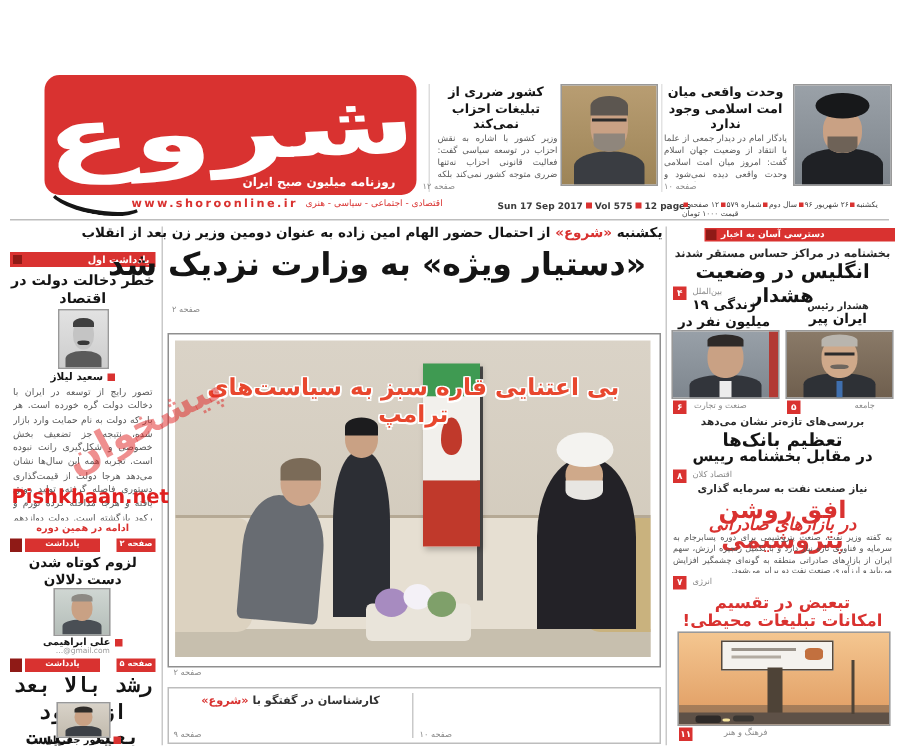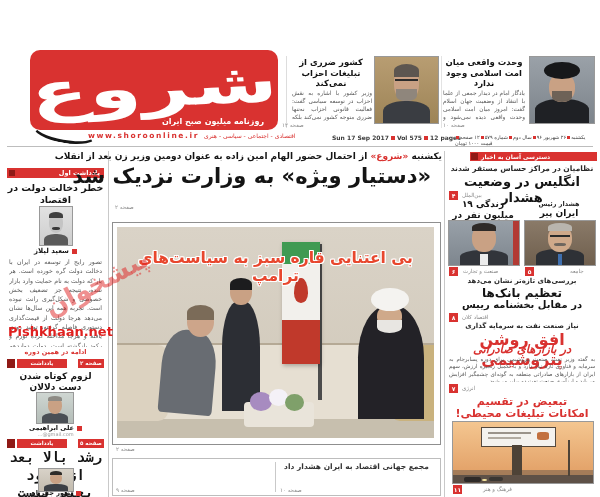--- a/index.html
+++ b/index.html
@@ -166,31 +166,34 @@
     <div class="pp" style="left:42%;bottom:13%;width:7%;height:9%;background:#a78bc0;border-radius:50%;"></div>
     <div class="pp" style="left:48%;bottom:15%;width:6%;height:8%;background:#f4f1f7;border-radius:50%;"></div>
     <div class="pp" style="left:53%;bottom:13%;width:6%;height:8%;background:#7fa06a;border-radius:50%;"></div>
     <div class="a c b outline" style="left:6px;top:22px;width:305px;font-size:15.5px;color:#e8472e;z-index:3;">بی اعتنایی قاره سبز به سیاست‌های ترامپ</div>
   </div>
 </div>
 <div class="tiny" style="left:116px;top:446px;">صفحه ۲</div>
 
 <div class="a" style="left:112px;top:458px;width:327px;height:36px;border:1px solid #bdbdbd;">
   <div class="vline" style="left:162px;top:3px;height:30px;"></div>
-  <div class="a c b" style="right:6px;top:3px;width:155px;font-size:7.5px;color:#333;">مجمع جهانی اقتصاد به ایران هشدار داد</div>
   <div class="tiny" style="left:167px;bottom:2px;">صفحه ۱۰</div>
+  <div class="a c b" style="left:5px;top:3px;width:152px;font-size:7.5px;color:#333;white-space:nowrap;">
+    <span>کارشناسان در گفتگو با</span>
+    <span class="red">«شروع»</span>
+  </div>
   <div class="tiny" style="left:3px;bottom:2px;">صفحه ۹</div>
 </div>
 
 <div class="bar" style="left:470px;top:152px;width:127px;height:9px;">
   <span class="a" style="left:1px;top:1px;width:7px;height:7px;background:#8f1a16;"></span>
   <span class="a b" style="left:11px;top:0;font-size:6px;line-height:9px;">دسترسی آسان به اخبار</span>
 </div>
 
-<div class="kick" style="left:447px;top:164px;width:150px;font-size:7.5px;">نظامیان در مراکز حساس مستقر شدند</div>
+<div class="kick" style="left:447px;top:164px;width:150px;font-size:7.5px;">بخشنامه در مراکز حساس مستقر شدند</div>
 <div class="hl" style="left:447px;top:174px;width:150px;font-size:13px;">انگلیس در وضعیت هشدار</div>
 <span class="badge" style="left:449px;top:191px;">۴</span>
 <span class="cat" style="left:462px;top:192px;">بین‌الملل</span>
 
 <div class="kick" style="left:523px;top:200px;width:72px;font-size:6.5px;">هشدار رئیس</div>
 <div class="hl" style="left:523px;top:208px;width:72px;font-size:9px;">ایران پیر می‌شود</div>
 <div class="port" style="left:524px;top:220px;width:70px;height:44px;">
   <div class="pp" style="inset:0;background:linear-gradient(#8a7a68,#6f5f4e);"></div>
   <div class="pp" style="left:16%;bottom:0;width:68%;height:36%;background:#2e3136;border-radius:45% 45% 0 0;"></div>
   <div class="pp" style="left:47%;bottom:0;width:6%;height:26%;background:#3f6fae;"></div>

